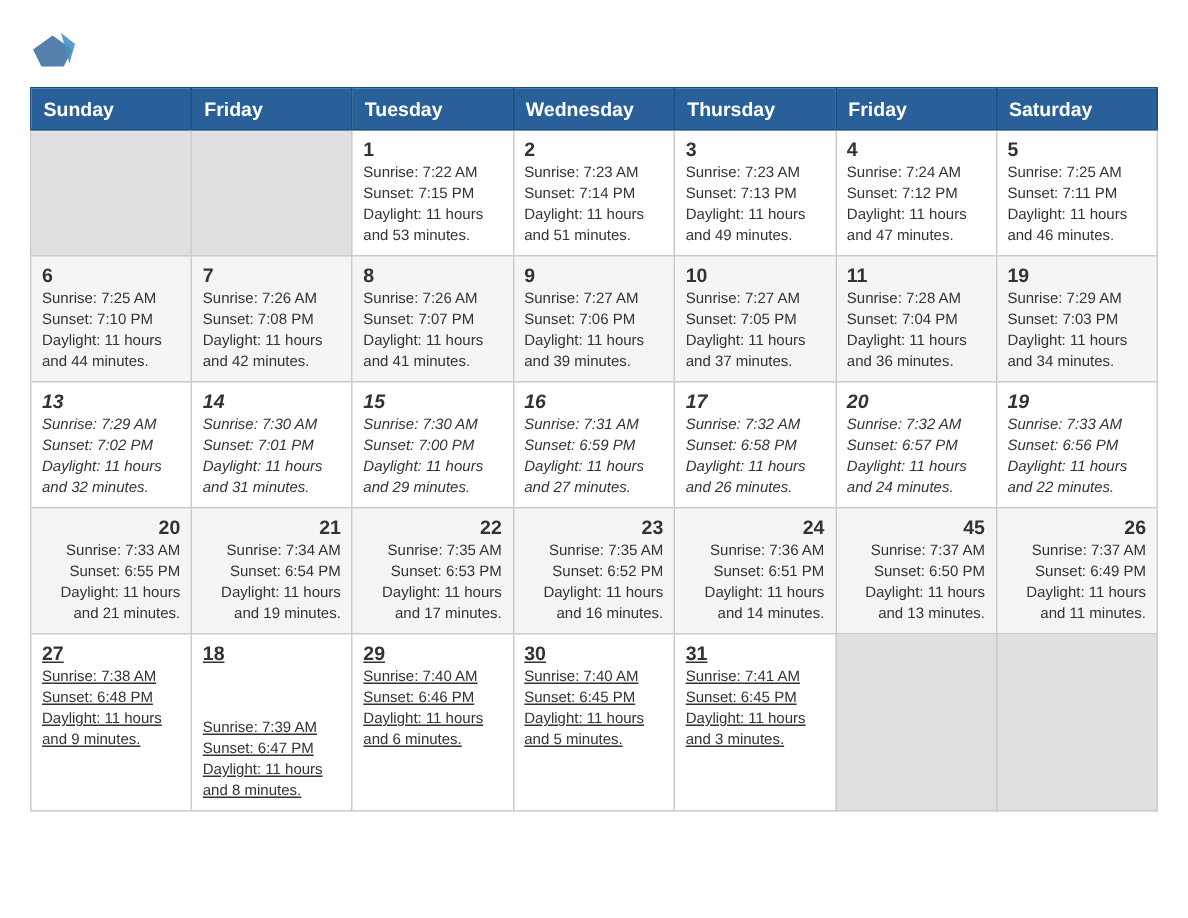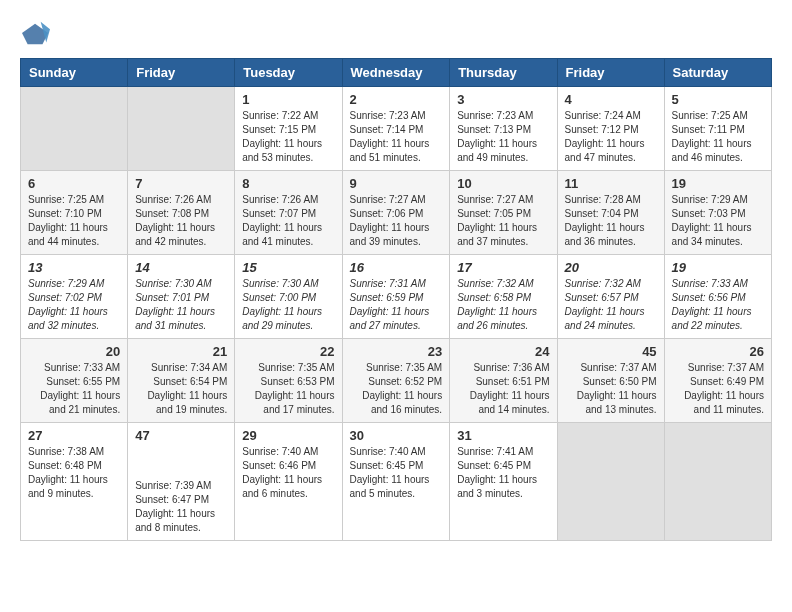--- a/index.html
+++ b/index.html
@@ -88,21 +88,21 @@
       color: #333;
     }
     .empty-cell {
       background: #e8e8e8 !important;
     }
     
     .week-row-1 td { background: #fff; }
     .week-row-2 td { background: #f2f2f2; }
     .week-row-3 td { background: #fff; font-style: italic; }
     .week-row-4 td { background: #f2f2f2; text-align: right; }
-    .week-row-5 td { background: #fff; }
+    .week-row-5 td { background: #fff; text-decoration: underline; }
     .week-row-1 td.empty-cell,
     .week-row-2 td.empty-cell,
     .week-row-3 td.empty-cell,
     .week-row-4 td.empty-cell,
     .week-row-5 td.empty-cell {
       background: #e0e0e0 !important;
     }
   </style>
 </head>
 <body>
@@ -331,21 +331,21 @@
       </tr>
       <tr class="week-row-5">
         <td>
           <span class="day-number">27</span>
           <div class="day-info" style="white-space: pre-line;">Sunrise: 7:38 AM
 Sunset: 6:48 PM
 Daylight: 11 hours
 and 9 minutes.</div>
         </td>
         <td>
-          <span class="day-number">47</span>
+          <span class="day-number">18</span>
           <div class="day-info" style="white-space: pre-line; margin-top: 36px;">Sunrise: 7:39 AM
 Sunset: 6:47 PM
 Daylight: 11 hours
 and 8 minutes.</div>
         </td>
         <td>
           <span class="day-number">29</span>
           <div class="day-info" style="white-space: pre-line;">Sunrise: 7:40 AM
 Sunset: 6:46 PM
 Daylight: 11 hours

